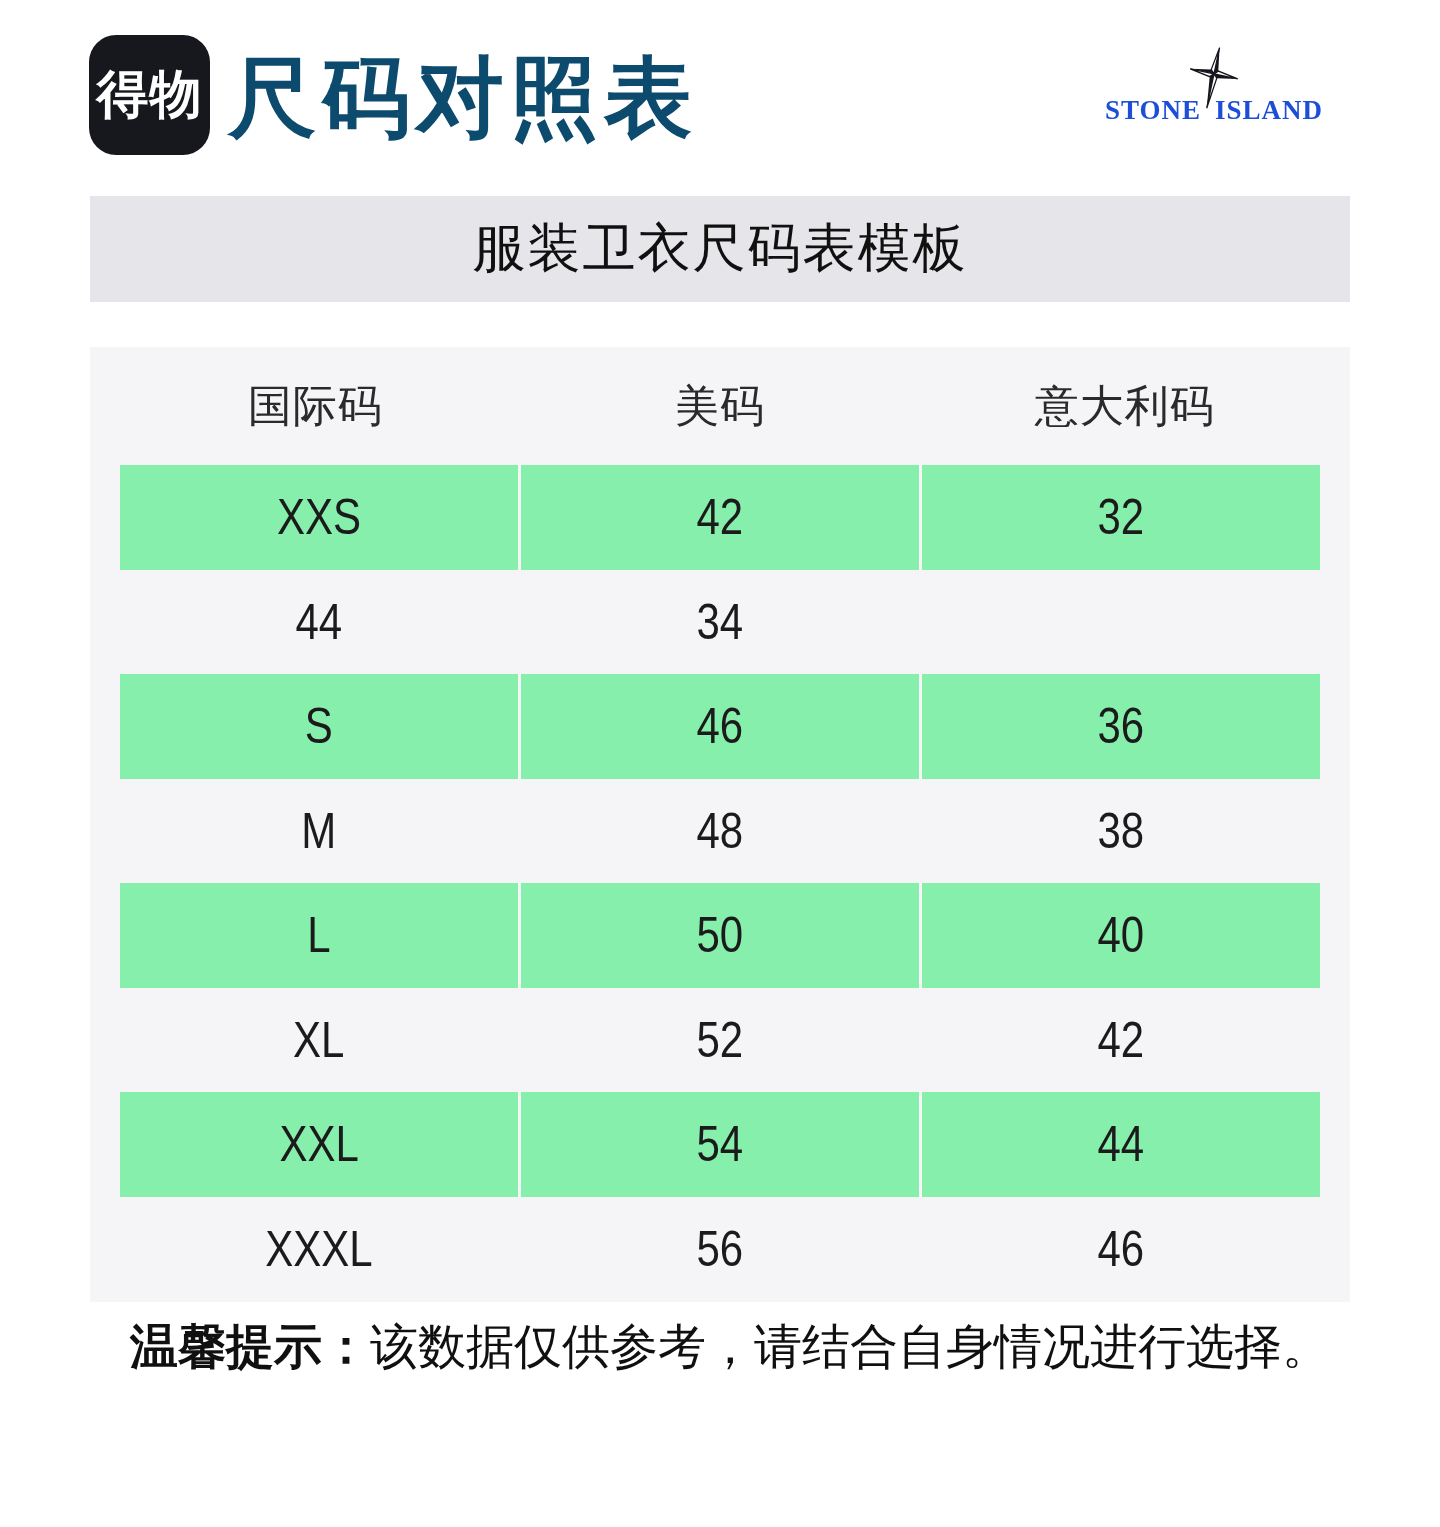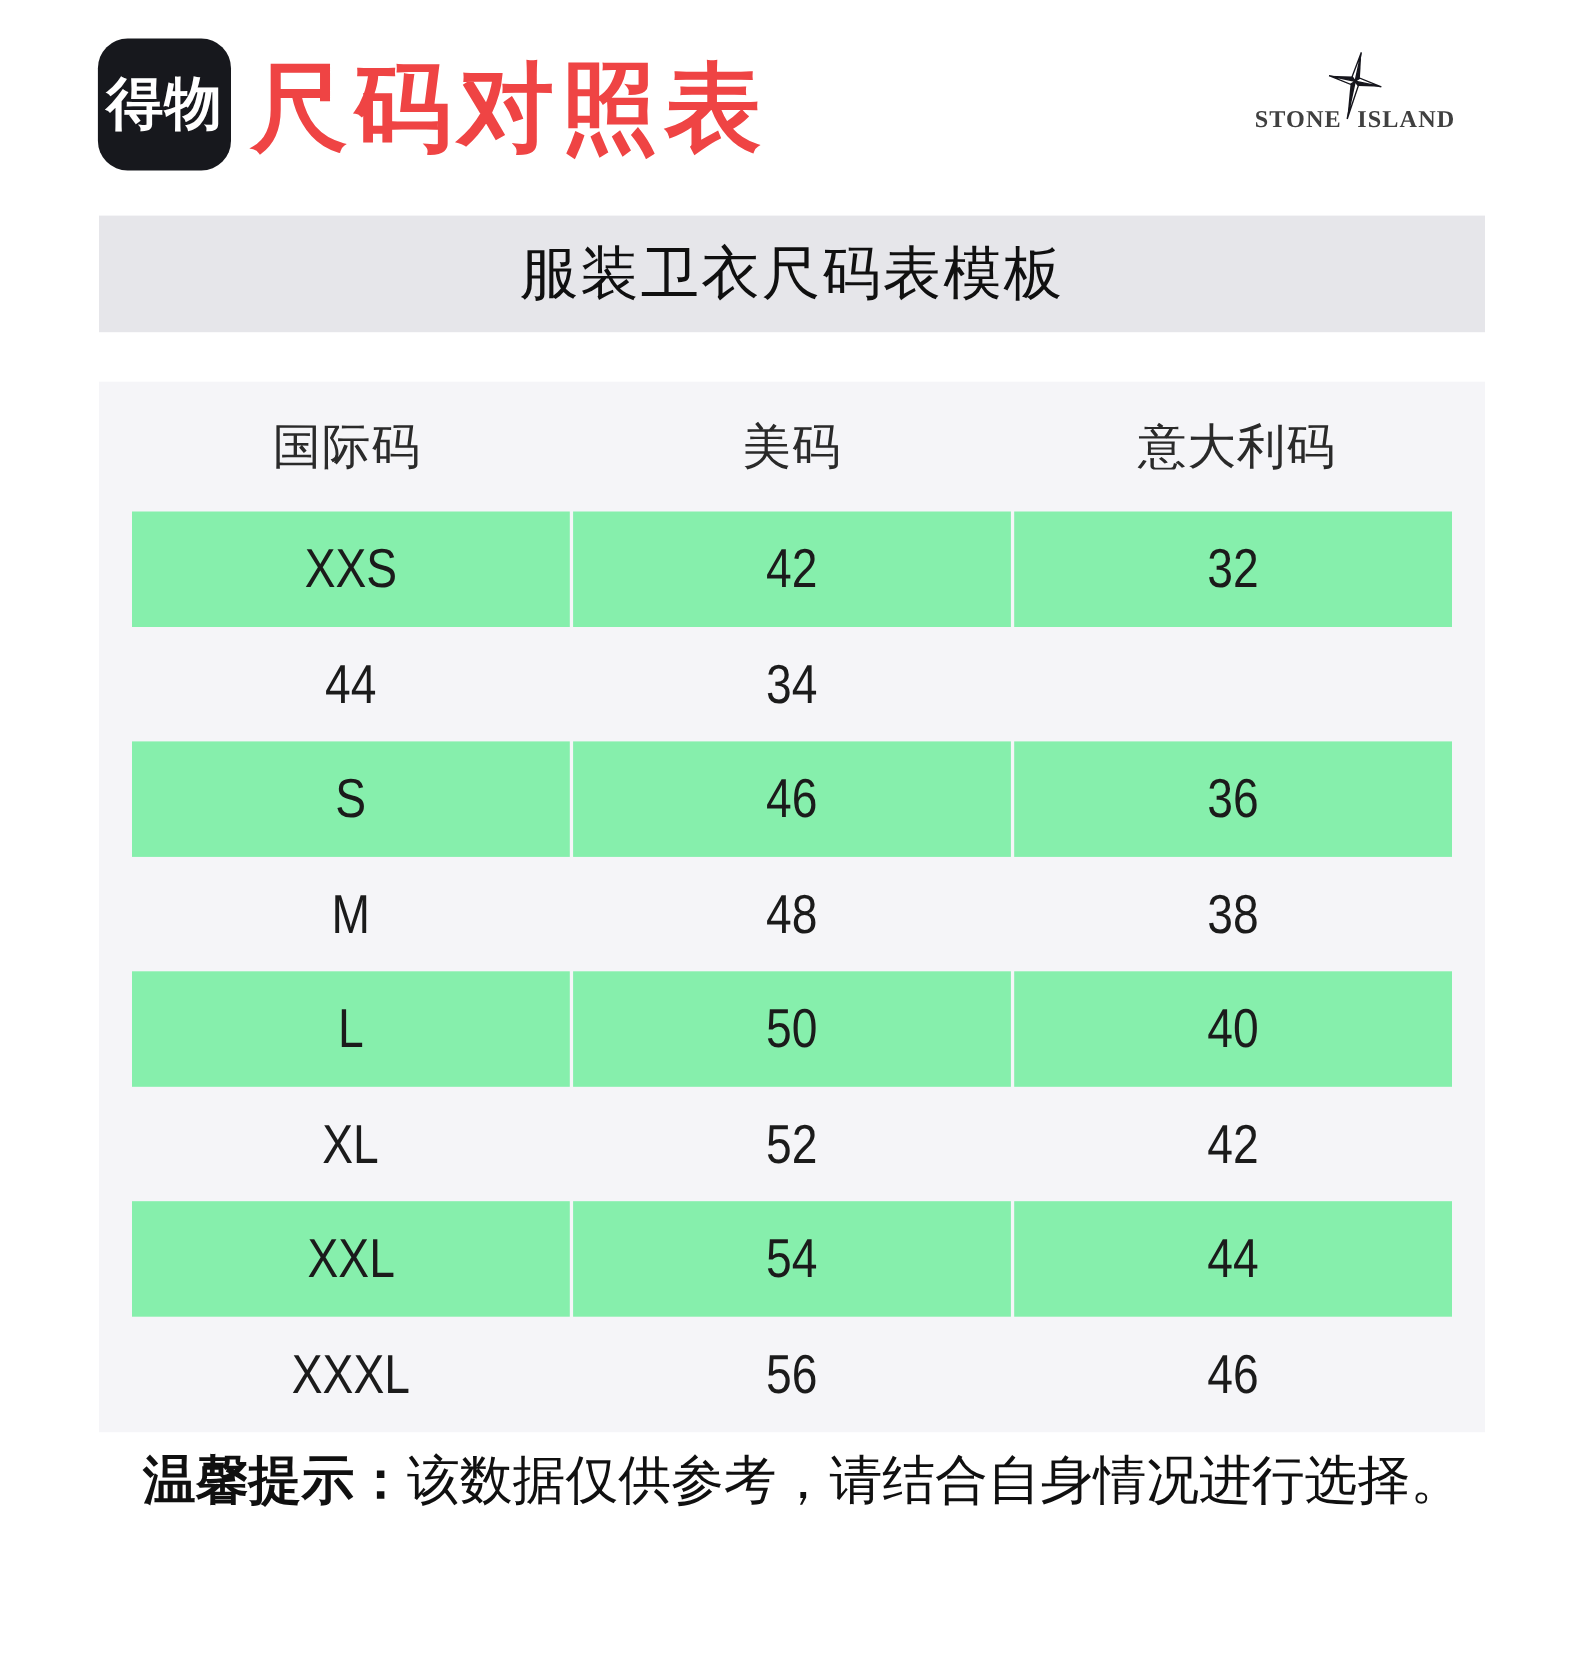--- a/index.html
+++ b/index.html
@@ -27,42 +27,42 @@
     font-size: 52px;
     font-weight: 800;
     letter-spacing: 1px;
   }
   .page-title {
     position: absolute;
     left: 228px; top: 54px;
     font-size: 88px;
     line-height: 1;
     font-weight: 700;
-    color: #ef4444;
+    color: #0c4a6e;
     letter-spacing: 6px;
     white-space: nowrap;
   }
 
   
   .brand-logo {
     position: absolute;
     top: 46px; right: 117px;
     text-align: center;
   }
   .brand-star {
     display: block;
     margin: 0 auto -15px auto;
     width: 52px; height: 64px;
   }
   .brand-text {
     font-family: "Liberation Serif", serif;
     font-weight: 700;
-    font-size: 22px;
+    font-size: 27px;
     letter-spacing: 1px;
-    color: #404040;
+    color: #1d4ed8;
     white-space: nowrap;
   }
   .brand-text .word-gap { display: inline-block; width: 14px; }
 
   
   .banner {
     position: absolute;
     left: 90px; top: 196px;
     width: 1260px; height: 106px;
     background: #e6e6ea;

